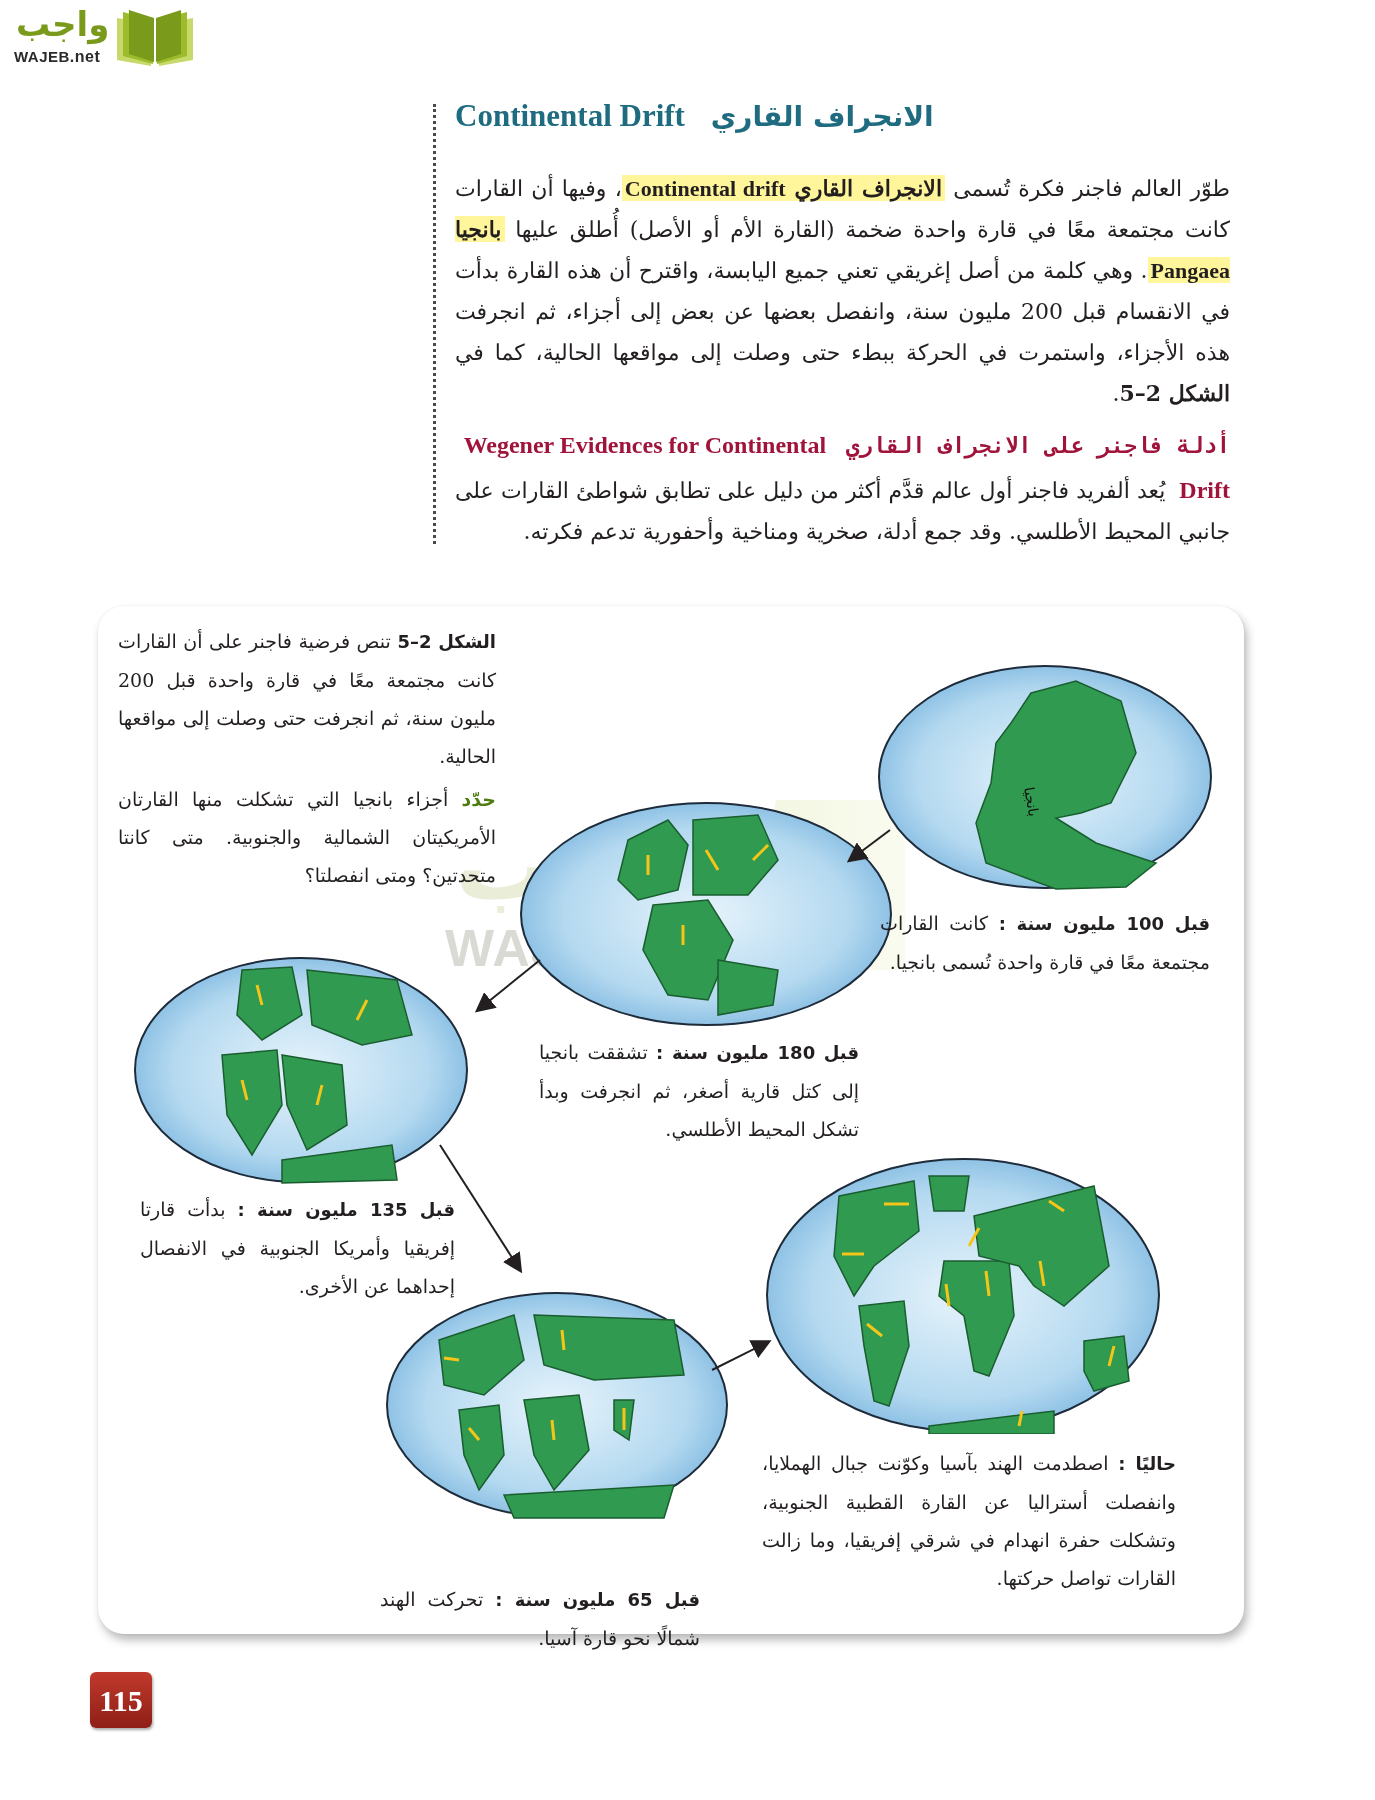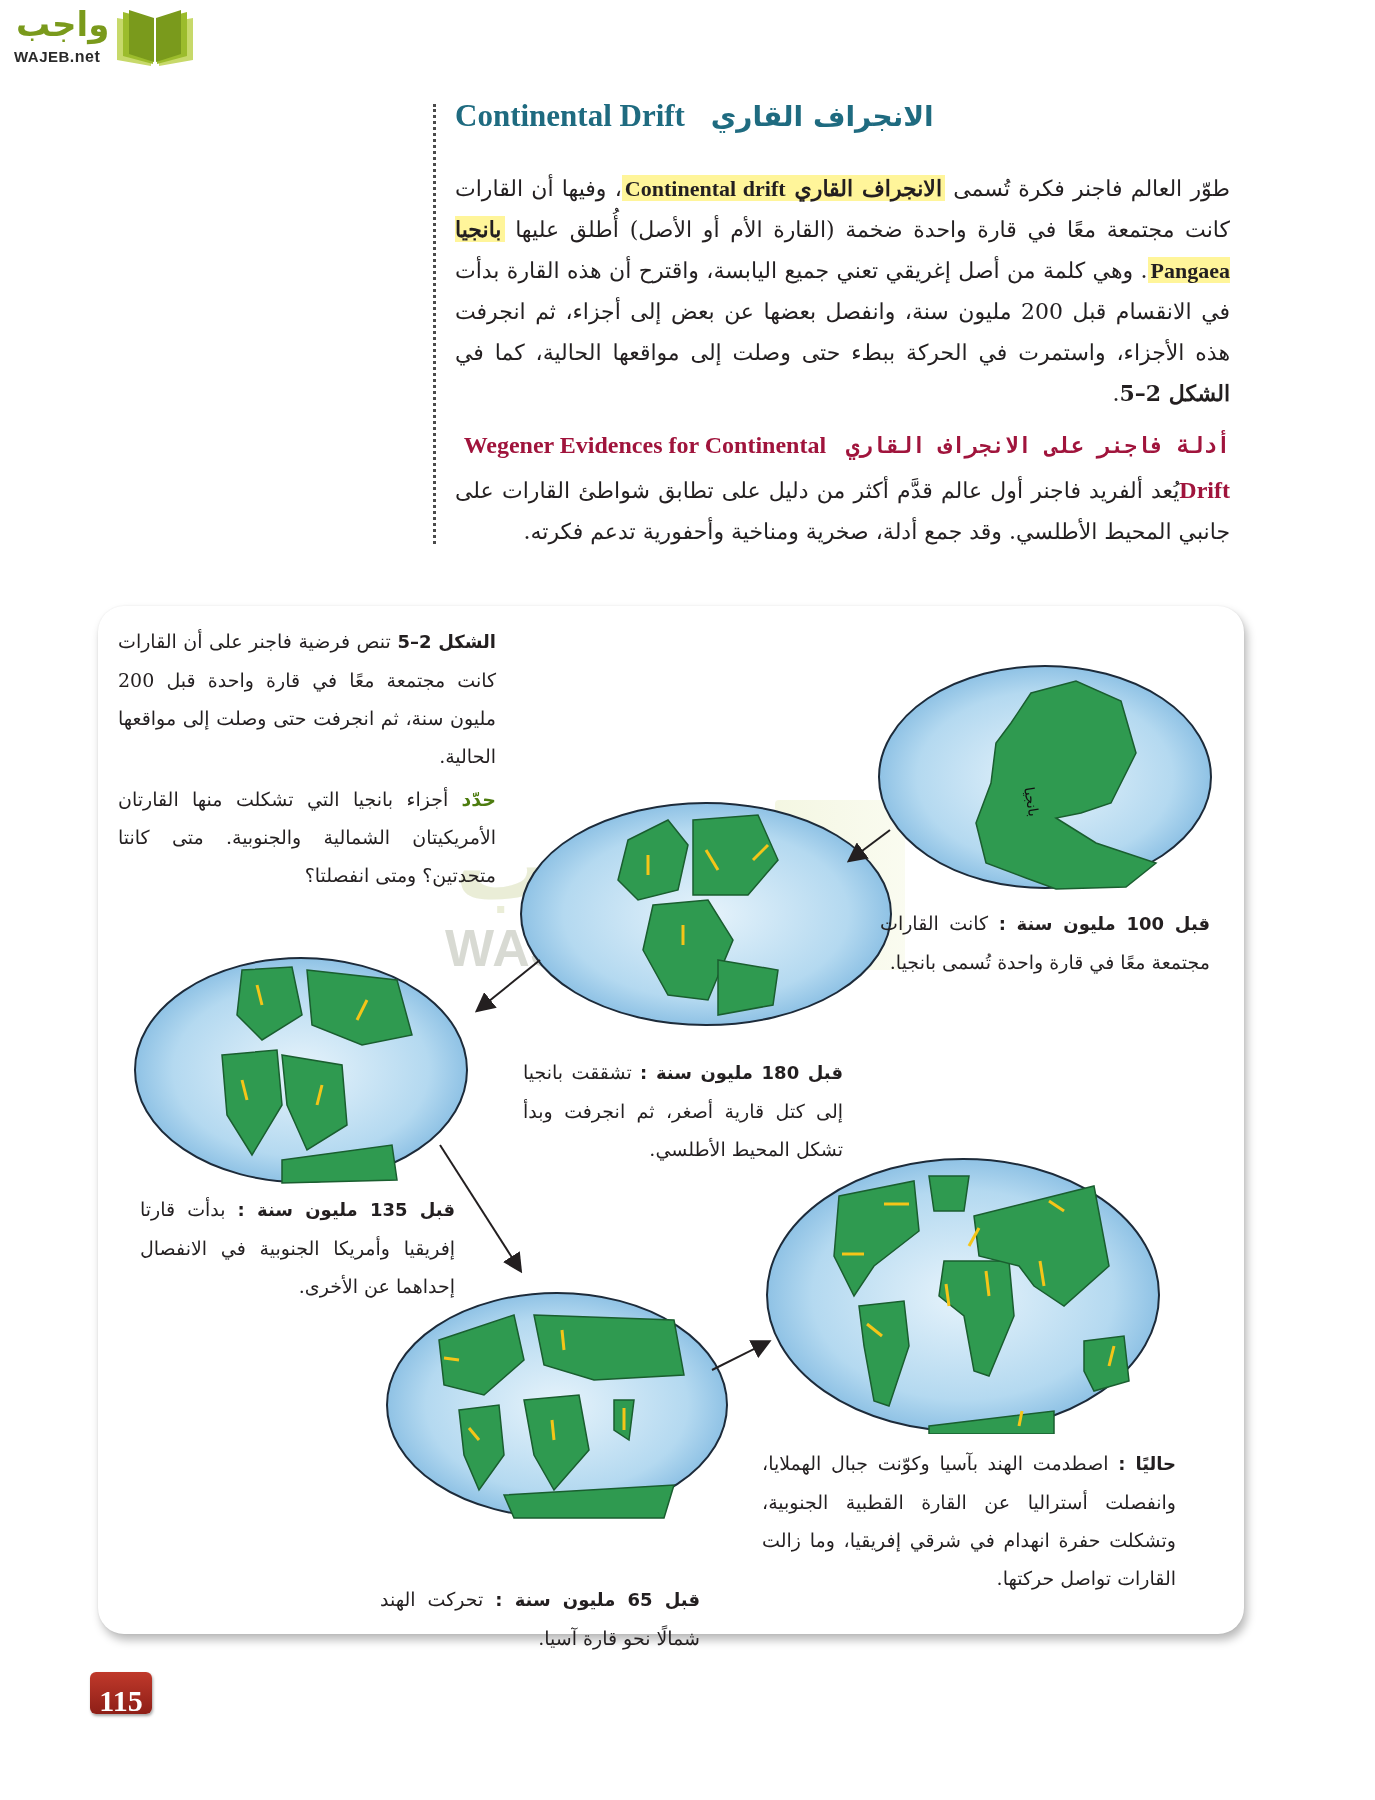--- a/index.html
+++ b/index.html
@@ -23,42 +23,42 @@
 
   .body-text { top: 168px; font-family: "DejaVu Serif", serif; font-size: 22px; line-height: 41px; }
   .hl { background: #fff59a; font-weight: bold; padding: 0 3px; }
   .hl .en { font-family: "Liberation Serif", serif; }
 
   .sub-title { position: absolute; left: 455px; top: 432px; width: 775px; direction: rtl; text-align: right;
     font-family: "Liberation Serif", serif; font-weight: bold; font-size: 24px; color: #a0143c; }
   .sub-title .ar { font-family: Liberation Mono, monospace; font-size: 22px; margin-left: 14px; }
 
   .body-text-2 { top: 470px; font-family: "DejaVu Serif", serif; font-size: 22px; line-height: 41px; }
-  .drift-word { font-family: "Liberation Serif", serif; font-weight: bold; color: #a0143c; font-size: 24px; margin-left: 0; }
+  .drift-word { font-family: "Liberation Serif", serif; font-weight: bold; color: #a0143c; font-size: 24px; margin-left: 14px; }
 
   
   .figure-panel { position: absolute; left: 98px; top: 606px; width: 1146px; height: 1028px;
     background: #ffffff; border-radius: 26px; box-shadow: 3px 6px 10px rgba(0,0,0,0.28), 0 0 2px rgba(0,0,0,0.08); }
 
   .caption { position: absolute; direction: rtl; text-align: justify; font-family: "DejaVu Serif", serif; font-size: 19px; line-height: 38px; color: #231f20; }
   .caption b { font-family: "DejaVu Sans", sans-serif; font-weight: bold; font-size: 18px; }
   .caption .verb { color: #4d7c0f; font-weight: bold; font-family: "DejaVu Sans", sans-serif; }
 
   .globe { position: absolute; }
   .globe svg { width: 100%; height: 100%; display: block; }
 
   .arrow-conn { position: absolute; overflow: visible; }
 
   .watermark { position: absolute; left: 445px; top: 800px; width: 460px; height: 180px; pointer-events: none; opacity: 0.55; }
   .watermark-en { position: absolute; left: 0; top: 118px; font-family: "Liberation Sans", sans-serif; font-weight: bold; font-size: 52px; color: #b9bdb0; letter-spacing: 1px; }
   .watermark-ar { position: absolute; left: 10px; top: 10px; font-family: "DejaVu Sans", sans-serif; font-weight: bold; font-size: 96px; color: #d9dfb8; direction: rtl; }
   .watermark-book { position: absolute; left: 330px; top: 0; width: 130px; height: 170px; background: linear-gradient(90deg, rgba(230,236,190,0.8), rgba(240,244,210,0.6)); border-radius: 4px; }
 
   
-  .page-num { position: absolute; left: 90px; top: 1672px; width: 62px; height: 42px; border-radius: 6px;
+  .page-num { position: absolute; left: 90px; top: 1672px; width: 62px; height: 56px; border-radius: 6px;
     background: linear-gradient(180deg, #c0392b 0%, #8e1f17 100%); box-shadow: 1px 2px 3px rgba(0,0,0,0.35);
     color: #ffffff; font-family: "Liberation Serif", serif; font-weight: bold; font-size: 30px; text-align: center; line-height: 58px; }
 </style>
 </head>
 <body>
 
 <div class="logo">
   <span class="logo-ar">واجب</span>
   <span class="logo-en"><span>WAJEB</span><small>.net</small></span>
   <svg class="logo-book" viewBox="0 0 80 58">
@@ -235,21 +235,21 @@
   </defs>
   <line x1="890" y1="830" x2="850" y2="860" stroke="#231f20" stroke-width="2" marker-end="url(#ah)"></line>
   <line x1="540" y1="960" x2="478" y2="1010" stroke="#231f20" stroke-width="2" marker-end="url(#ah)"></line>
   <line x1="440" y1="1145" x2="520" y2="1270" stroke="#231f20" stroke-width="2" marker-end="url(#ah)"></line>
   <line x1="712" y1="1370" x2="768" y2="1342" stroke="#231f20" stroke-width="2" marker-end="url(#ah)"></line>
 </svg>
 
 <p class="caption" style="left:880px; top:904px; width:330px;">
   <b>قبل 100 مليون سنة :</b><span> كانت القارات مجتمعة معًا في قارة واحدة تُسمى بانجيا.</span>
 </p>
-<p class="caption" style="left:523px; top:1033px; width:320px;margin-top:20px;">
+<p class="caption" style="left:539px; top:1033px; width:320px;">
   <b>قبل 180 مليون سنة :</b><span> تشققت بانجيا إلى كتل قارية أصغر، ثم انجرفت وبدأ تشكل المحيط الأطلسي.</span>
 </p>
 <p class="caption" style="left:140px; top:1190px; width:315px;">
   <b>قبل 135 مليون سنة :</b><span> بدأت قارتا إفريقيا وأمريكا الجنوبية في الانفصال إحداهما عن الأخرى.</span>
 </p>
 <p class="caption" style="left:380px; top:1580px; width:320px;">
   <b>قبل 65 مليون سنة :</b><span> تحركت الهند شمالًا نحو قارة آسيا.</span>
 </p>
 <p class="caption" style="left:762px; top:1444px; width:414px;">
   <b>حاليًا :</b><span> اصطدمت الهند بآسيا وكوّنت جبال الهملايا، وانفصلت أستراليا عن القارة القطبية الجنوبية، وتشكلت حفرة انهدام في شرقي إفريقيا، وما زالت القارات تواصل حركتها.</span>

